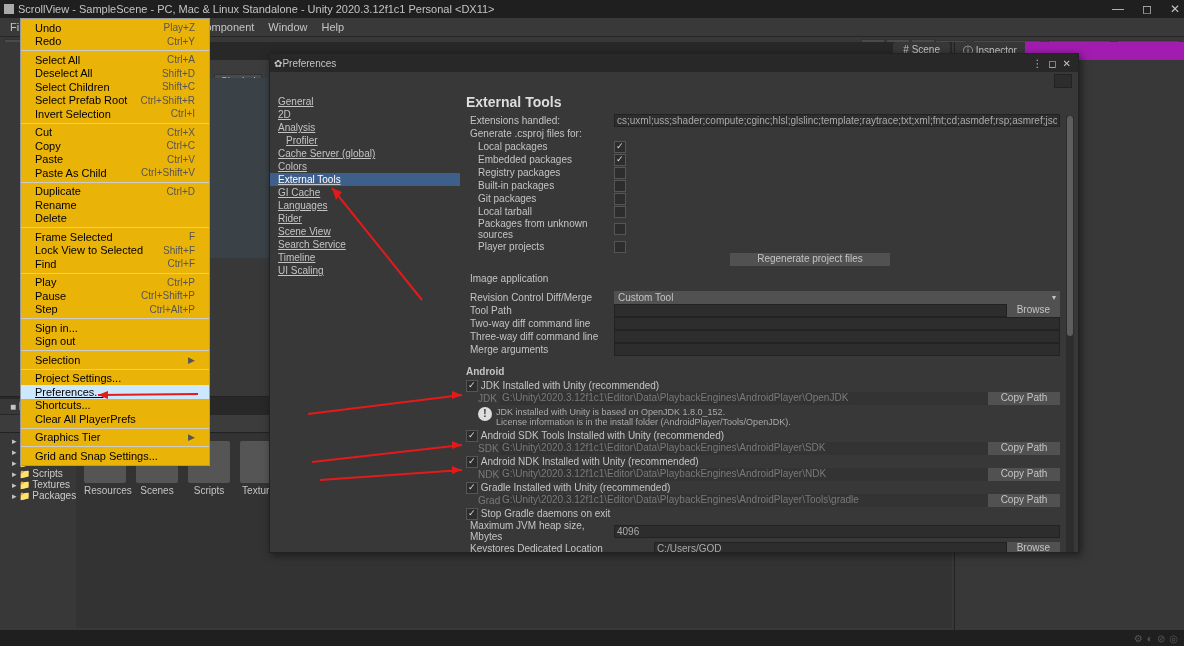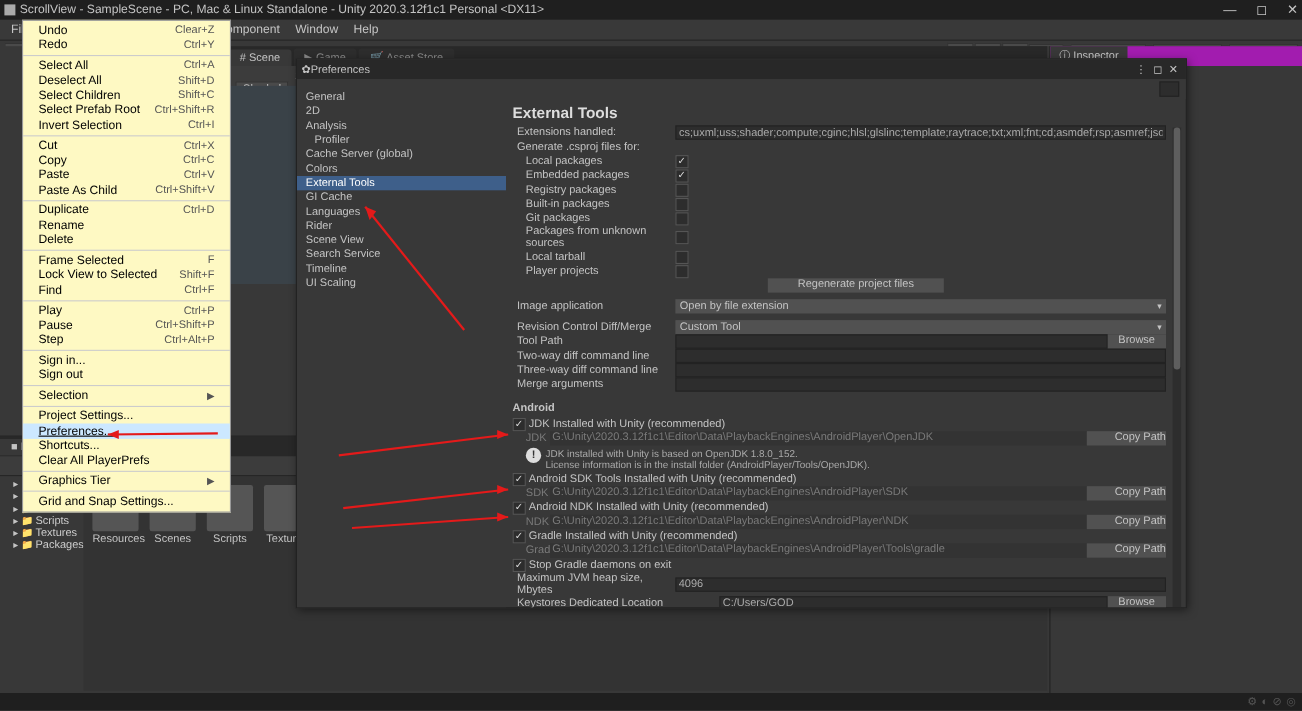--- a/index.html
+++ b/index.html
@@ -21,21 +21,21 @@
 .toolbar1 .tool { width: 24px; height: 20px; background: #4a4a4a; border: 1px solid #333; margin-right: 1px; }
 .toolbar1 .spacer { flex: 1; }
 .toolbar1 .play { display: flex; gap: 1px; }
 .toolbar1 .play .p { width: 24px; height: 20px; background: #4a4a4a; border: 1px solid #333; display:flex;align-items:center;justify-content:center; font-size:10px;}
 .toolbar1 .right { display: flex; gap: 6px; margin-left: auto; }
 .toolbar1 .drop { background: #4a4a4a; border: 1px solid #333; padding: 1px 10px; font-size: 10px; height:18px;display:flex;align-items:center;}
 
 
 .body { position: absolute; top: 42px; left: 0; right: 0; bottom: 0; background: #383838; }
 
-.tabbar { position:absolute; top:0; left:208px; right:232px; height:18px; background:#282828; display:flex; align-items:flex-end;}
+.tabbar { position:absolute; top:0; left:208px; right:232px; height:18px; background:#282828; display:flex; align-items:flex-end;flex-direction:column;}
 .tabbar .tab { padding:2px 10px; background:#383838; font-size:10px; border-top-left-radius:3px;border-top-right-radius:3px; margin-right:2px;}
 .tabbar .tab.inactive { background:#2d2d2d; color:#888;}
 
 .scene-toolbar { position:absolute; top:18px; left:208px; right:232px; height:18px; background:#3c3c3c; display:flex; align-items:center; padding:0 6px; font-size:10px; gap:6px;}
 .scene-toolbar .dd { background:#4a4a4a; padding:1px 6px; border:1px solid #333;margin-top:24px;}
 .scene-toolbar .spacer { flex:1; }
 
 .scene-view { position:absolute; top:36px; left:208px; right:232px; height:360px; background: linear-gradient(#3a4248 0%, #3a4248 50%, #383838 50%, #383838 100%); }
 .gizmo { position:absolute; top:6px; right:14px; width:30px; height:30px; }
 .gizmo .center { width:10px;height:10px;background:#fff;border-radius:2px;position:absolute;left:10px;top:10px;}
@@ -56,36 +56,36 @@
 .project .tree .node { padding:0 4px 0 12px; white-space:nowrap; overflow:hidden;}
 .project .tree .f { color:#ccc;}
 .project .tree .fi { font-size:9px; margin-right:2px;}
 .project .grid { position:absolute; left:76px; top:36px; right:0; bottom:18px; background:#333; display:flex; gap:10px; padding:8px; }
 .project .item { width:42px; text-align:center; font-size:10px;}
 .project .item .thumb { width:42px; height:42px; background:#555; margin-bottom:2px; border-radius:2px;}
 .project .scroll { position:absolute; bottom:4px; right:10px; width:60px; height:4px; background:#555; border-radius:2px;}
 .project .scroll::after { content:''; position:absolute; width:12px; height:8px; background:#888; border-radius:4px; top:-2px; left:40px;}
 
 
-.menu { position: absolute; top: 0px; left: 0px; width: 190px; background: #fef9c3; color: #000; border: 1px solid #999; z-index: 100; font-size: 11px; padding:2px 0;}
+.menu { position: absolute; top: 0px; left: 0px; width: 190px; background: #eab308; color: #000; border: 1px solid #999; z-index: 100; font-size: 11px; padding:2px 0;}
 .menu .row { display: flex; padding: 1px 14px; height:13.5px; align-items:center;}
 .menu .row.sel { background: #cce8ff; text-decoration: underline; }
 .menu .row .label { flex: 1; white-space:nowrap;}
 .menu .row .sc { color: #555; font-size:10px;}
 .menu .row .arr { color:#555; font-size:9px;}
 .menu hr { border: none; border-top: 1px solid #ccc; margin: 2px 0; }
 
 
 .prefs { position: absolute; top: 53px; left: 269px; width: 810px; height: 500px; background: #383838; border: 1px solid #222; z-index: 90; box-shadow:2px 2px 8px rgba(0,0,0,0.5); }
 .prefs .titleb { height: 18px; background: #282828; display: flex; align-items: center; padding: 0 4px; font-size: 10px; }
 .prefs .titleb .ttx { flex: 1; }
 .prefs .titleb .wbtn { padding: 0 3px; font-size:10px;}
 .prefs .search { height: 18px; background: #383838; display:flex; justify-content:flex-end; padding:2px 6px;}
 .prefs .search input { background:#2d2d2d; border:1px solid #222; width:18px; height:14px; }
-.prefs .side { position:absolute; top:28px; left:0; width:190px; bottom:0; background:#383838; font-size:10px;}
+.prefs .side { position:absolute; top:41px; left:0; width:190px; bottom:0; background:#383838; font-size:10px;text-decoration:underline;}
 .prefs .side .cat { padding:0 8px; height:13px; display:flex; align-items:center;}
 .prefs .side .cat.lv1 { padding-left:16px; }
 .prefs .side .cat.sel { background:#3e5f8a; color:#fff; }
 .prefs .content { position:absolute; top:36px; left:190px; right:4px; bottom:0; overflow:hidden; font-size:10px;}
 .prefs .content h3 { font-size:14px; font-weight:600; padding:4px 6px; color:#ddd;}
 .prefs .content .scrollbar { position:absolute; right:0; top:26px; bottom:0; width:8px; background:#2d2d2d;}
 .prefs .content .scrollbar .thumb { background:#5e5e5e; position:absolute; left:1px; right:1px; top:0; height:220px; border-radius:3px;}
 .prefs .panel { padding:0 14px 0 6px; }
 .prefs .fr { display:flex; align-items:center; min-height:13px; padding:0 0;}
 .prefs .fr .k { width:148px; padding-left:4px;}
@@ -93,25 +93,25 @@
 .prefs .fr .v { flex:1; }
 .prefs .fr .v input[type=text] { width:100%; background:#2d2d2d; border:1px solid #222; color:#aaa; height:13px; font-size:10px; padding:0 2px;}
 .prefs .fr .v .dd { width:100%; background:#515151; height:13px; font-size:10px; padding:0 4px; display:flex; align-items:center; justify-content:space-between;}
 .prefs .fr .v .dd::after { content:'▾'; font-size:8px;}
 .prefs .fr .v .btn { background:#515151; text-align:center; height:13px; font-size:10px; padding:0 10px; display:inline-block;}
 .prefs .fr .cb { width:12px; height:12px; background:#2d2d2d; border:1px solid #555;}
 .prefs .fr .cb.on::after { content:'✓'; font-size:9px; color:#ddd; display:block; line-height:9px; margin-left:1px;}
 .prefs .path-row { display:flex; height:13px; align-items:center;}
 .prefs .path-row .lbl { width:34px; padding-left:12px; color:#7a7a7a;}
 .prefs .path-row .path { flex:1; color:#7a7a7a; background:#333; height:13px; overflow:hidden; white-space:nowrap; padding:0 2px;}
-.prefs .path-row .cp { width:72px; background:#515151; text-align:right; height:13px;}
+.prefs .path-row .cp { width:72px; background:#515151; text-align:center; height:13px;}
 .prefs .warn { display:flex; gap:4px; padding:2px 0 2px 12px; color:#aaa; font-size:9px; line-height:10px;}
 .prefs .warn .wi { width:14px; height:14px; border-radius:50%; background:#ddd; color:#333; text-align:center; font-weight:bold; font-size:10px; line-height:14px; flex-shrink:0;}
 .prefs .sect { font-weight:700; padding:4px 0 2px 0;}
-.prefs .regen { width:160px; margin-left:84px; background:#515151; text-align:center; height:13px;}
+.prefs .regen { width:160px; margin-left:116px; background:#515151; text-align:center; height:13px;}
 
 
 .arrow { position:absolute; z-index:200; pointer-events:none;}
 .arrow line { stroke:#e41a1a; stroke-width:2;}
 .arrow polygon { fill:#e41a1a;}
 
 .statusbar { position:absolute; bottom:0; left:0; right:0; height:16px; background:#1f1f1f; display:flex; justify-content:flex-end; align-items:center; gap:4px; padding:0 6px; font-size:10px; color:#888;}
 .statusbar .si { opacity:0.5;}
 </style>
 </head>
@@ -205,21 +205,21 @@
         <div class="item"><div class="thumb"></div>Scripts</div>
         <div class="item"><div class="thumb"></div>Textures</div>
       </div>
     <div class="scroll"></div>
   </div>
 </div>
 
 <div class="menu" id="editmenu" style="top:18px; left:20px;">
     <div class="row">
       <span class="label">Undo</span>
-      <span class="sc">Clear+Z</span>
+      <span class="sc">Play+Z</span>
     </div>
     <div class="row">
       <span class="label">Redo</span>
       <span class="sc">Ctrl+Y</span>
     </div>
     <hr>
     <div class="row">
       <span class="label">Select All</span>
       <span class="sc">Ctrl+A</span>
     </div>
@@ -393,42 +393,39 @@
           </div>
           <div class="fr">
             <span class="k sub">Built-in packages</span>
             <span class="cb"></span>
           </div>
           <div class="fr">
             <span class="k sub">Git packages</span>
             <span class="cb"></span>
           </div>
           <div class="fr">
+            <span class="k sub">Local tarball</span>
+            <span class="cb"></span>
+          </div>
+          <div class="fr">
             <span class="k sub">Packages from unknown sources</span>
             <span class="cb"></span>
           </div>
           <div class="fr">
-            <span class="k sub">Local tarball</span>
-            <span class="cb"></span>
-          </div>
-          <div class="fr">
             <span class="k sub">Player projects</span>
             <span class="cb"></span>
           </div>
         </div>
       <div class="fr">
           <span class="k"></span>
           <span class="regen">Regenerate project files</span>
         </div>
       <div style="height:6px"></div>
       <div class="fr">
           <span class="k">Image application</span>
-          <span class="v">
-            <span class="dd">Open by file extension</span>
-          </span>
         </div>
       <div style="height:6px"></div>
       <div class="fr">
           <span class="k">Revision Control Diff/Merge</span>
           <span class="v">
             <span class="dd">Custom Tool</span>
           </span>
         </div>
       <div class="fr">
           <span class="k">Tool Path</span>

